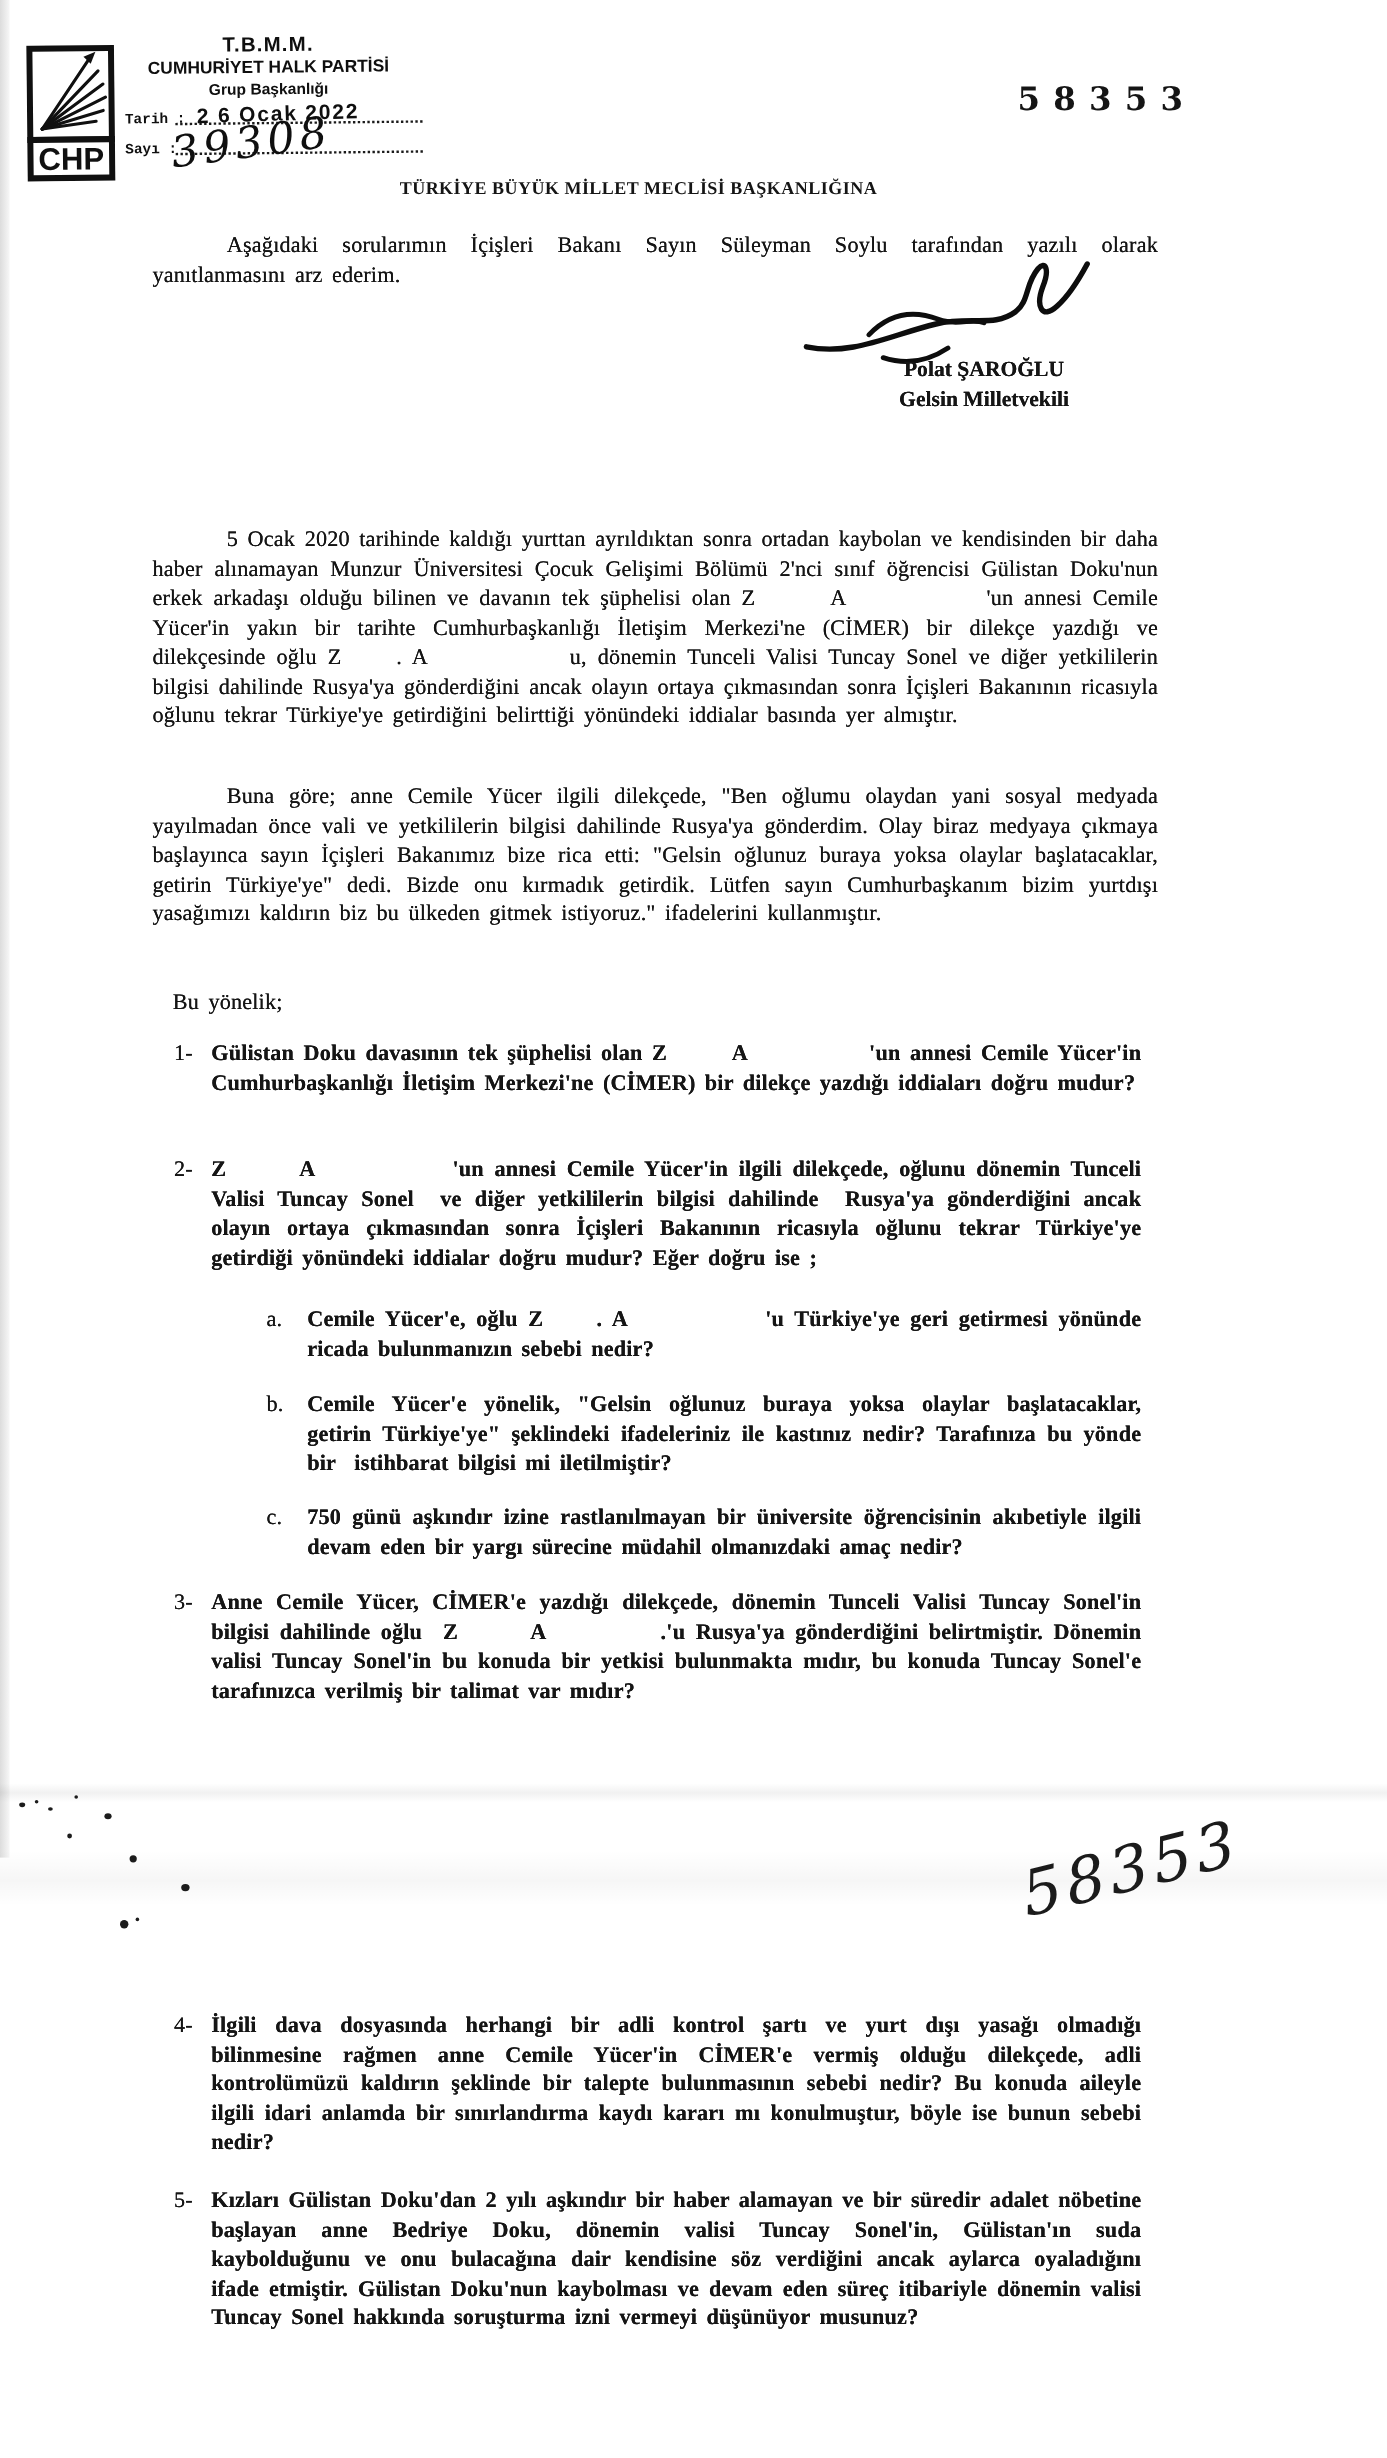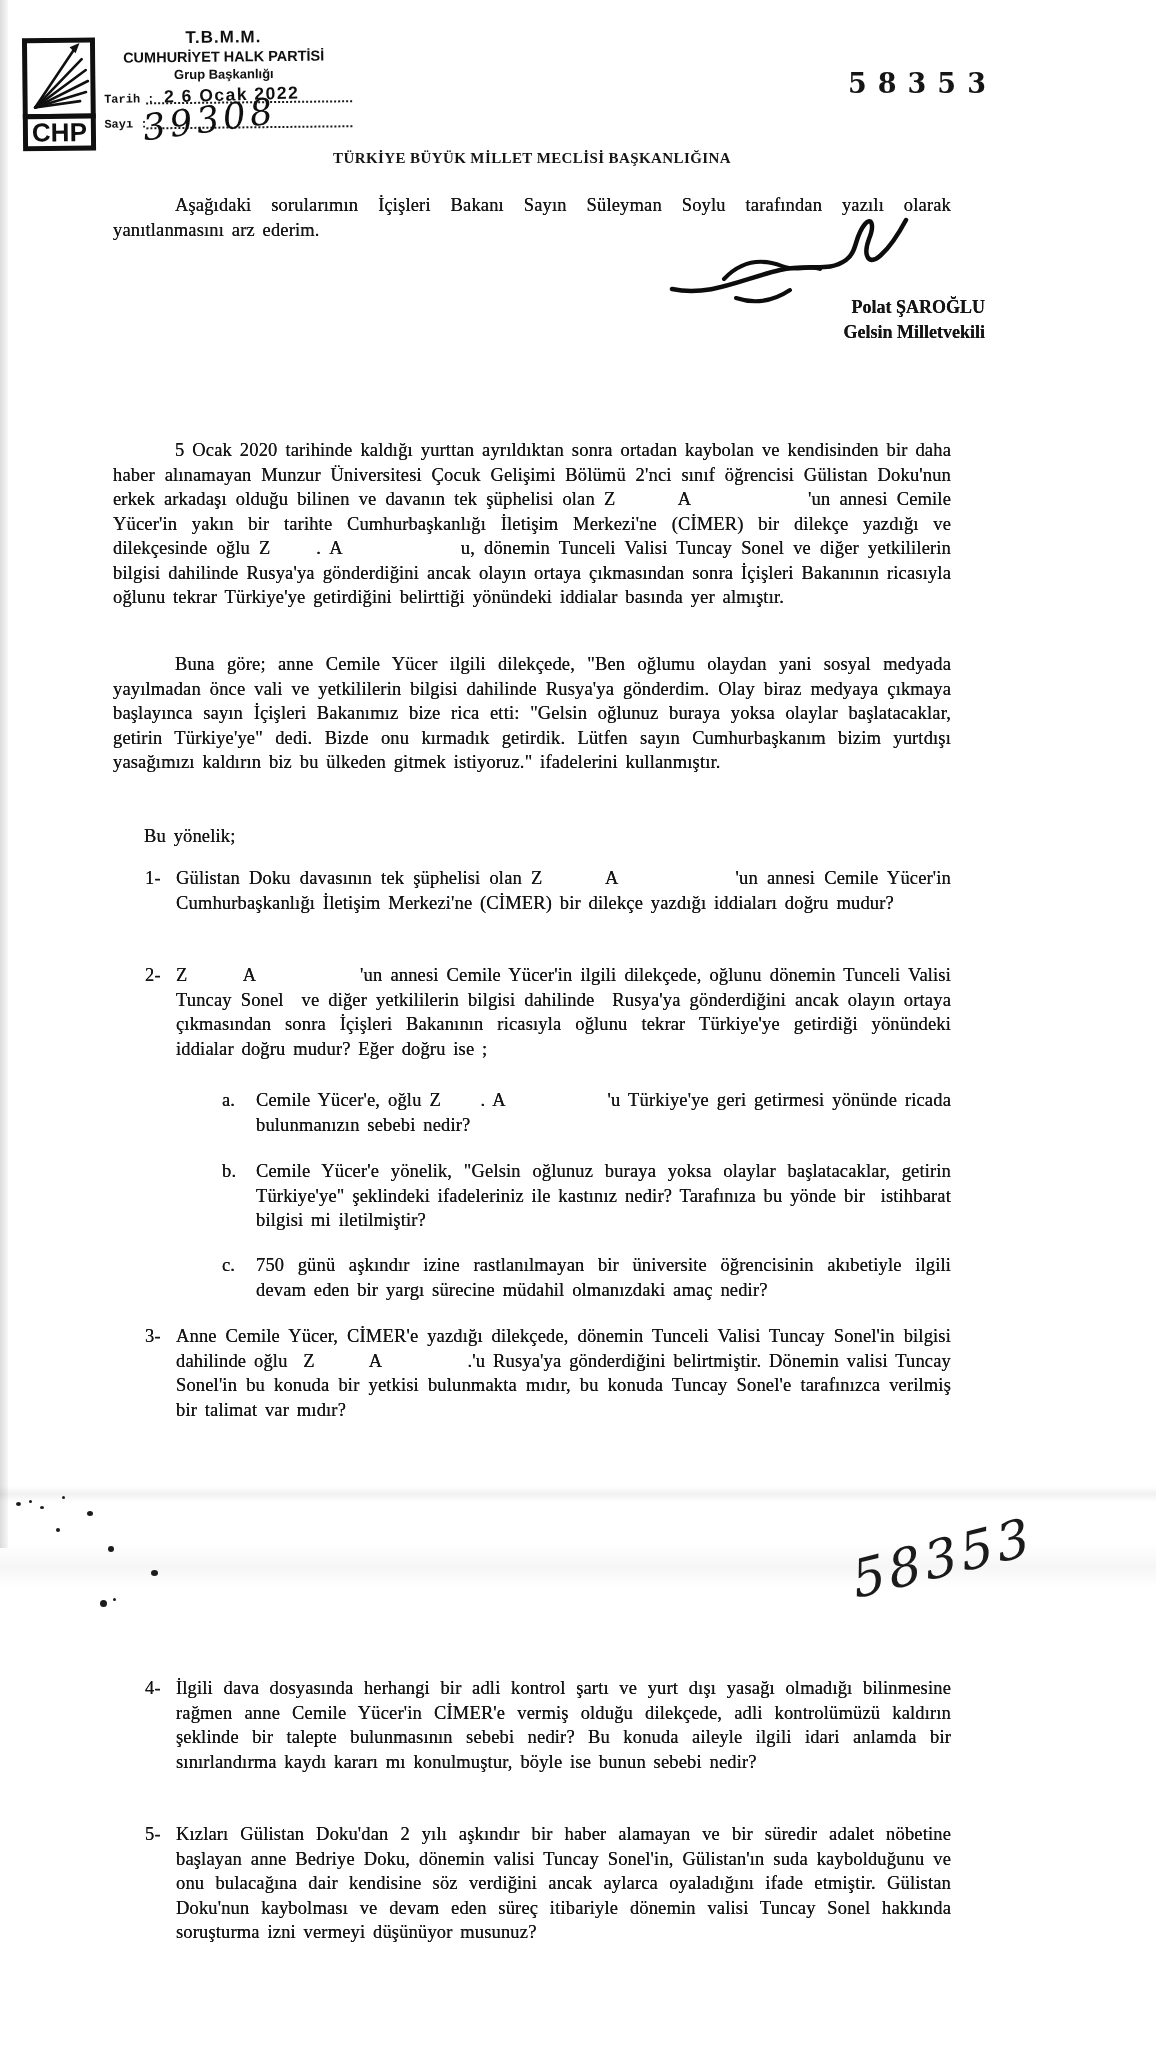--- a/index.html
+++ b/index.html
@@ -38,31 +38,31 @@
 
   .doc-number { position:absolute; left:848px; top:68px; font-family:"DejaVu Serif",serif;
     font-size:27px; font-weight:700; letter-spacing:11px; white-space:nowrap; }
 
   .doc-title { position:absolute; left:113px; top:150px; width:838px; text-align:center;
     font-size:15px; font-weight:700; letter-spacing:0.4px; }
 
   .t { font-size:18.5px; line-height:24.5px; text-align:justify; white-space:pre-wrap;
     word-spacing:3px; letter-spacing:0.15px; text-shadow:0 0 0.4px currentColor; }
   .para { position:absolute; left:113px; width:838px; }
-  .indent { text-indent:62px; }
+  .indent { text-indent:62px;margin-left:14px; }
 
   .sig-svg { position:absolute; left:668px; top:213px; width:244px; height:92px; }
-  .signer { position:absolute; left:655px; top:295px; width:330px; text-align:right;
+  .signer { position:absolute; left:655px; top:295px; width:330px; text-align:center;
     font-weight:700; font-size:18px; line-height:25px; text-shadow:0 0 0.4px currentColor; }
 
   .context-line { position:absolute; left:144px; top:824px; }
 
   .q-row { position:absolute; left:145px; width:806px; display:flex; }
   .q-marker { flex:none; width:31px; }
-  .q-text { flex:1; }
+  .q-text { flex:1;font-weight:bold; }
   .sub-row { position:absolute; left:222px; width:729px; display:flex; }
   .sub-marker { flex:none; width:34px; }
 
   .hw-num { position:absolute; left:850px; top:1528px; font-family:"DejaVu Serif",serif;
     font-style:italic; font-weight:400; font-size:52px; letter-spacing:4px; color:#1b1b1b;
     transform:rotate(-14deg) skewX(-4deg); white-space:nowrap; }
 </style>
 </head>
 <body>
 

